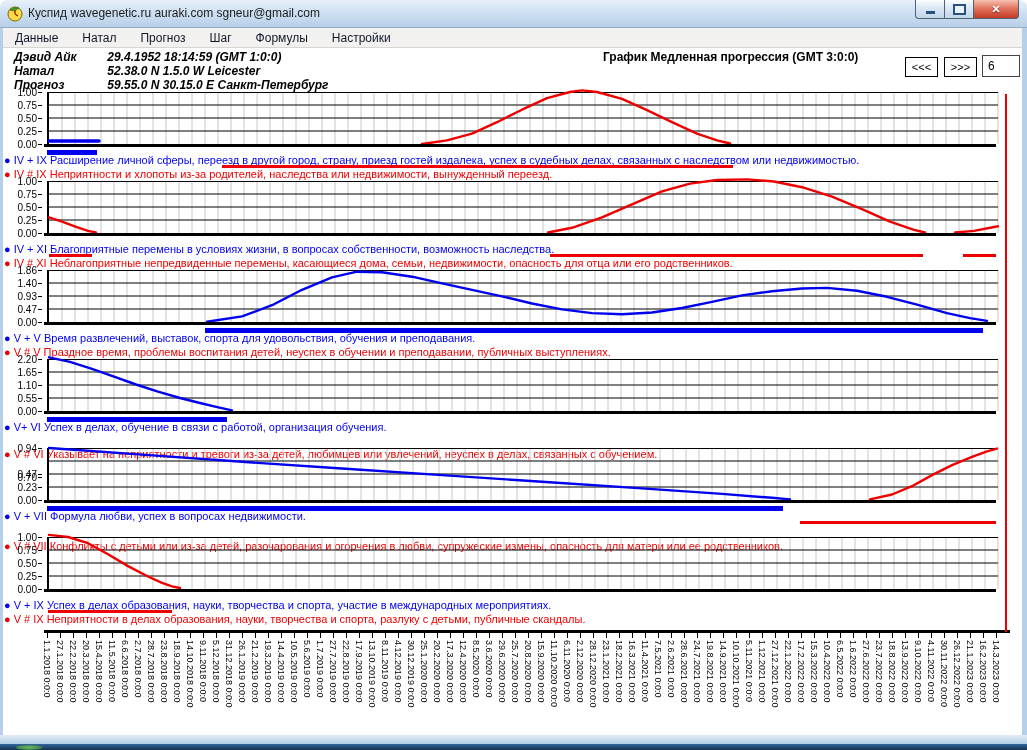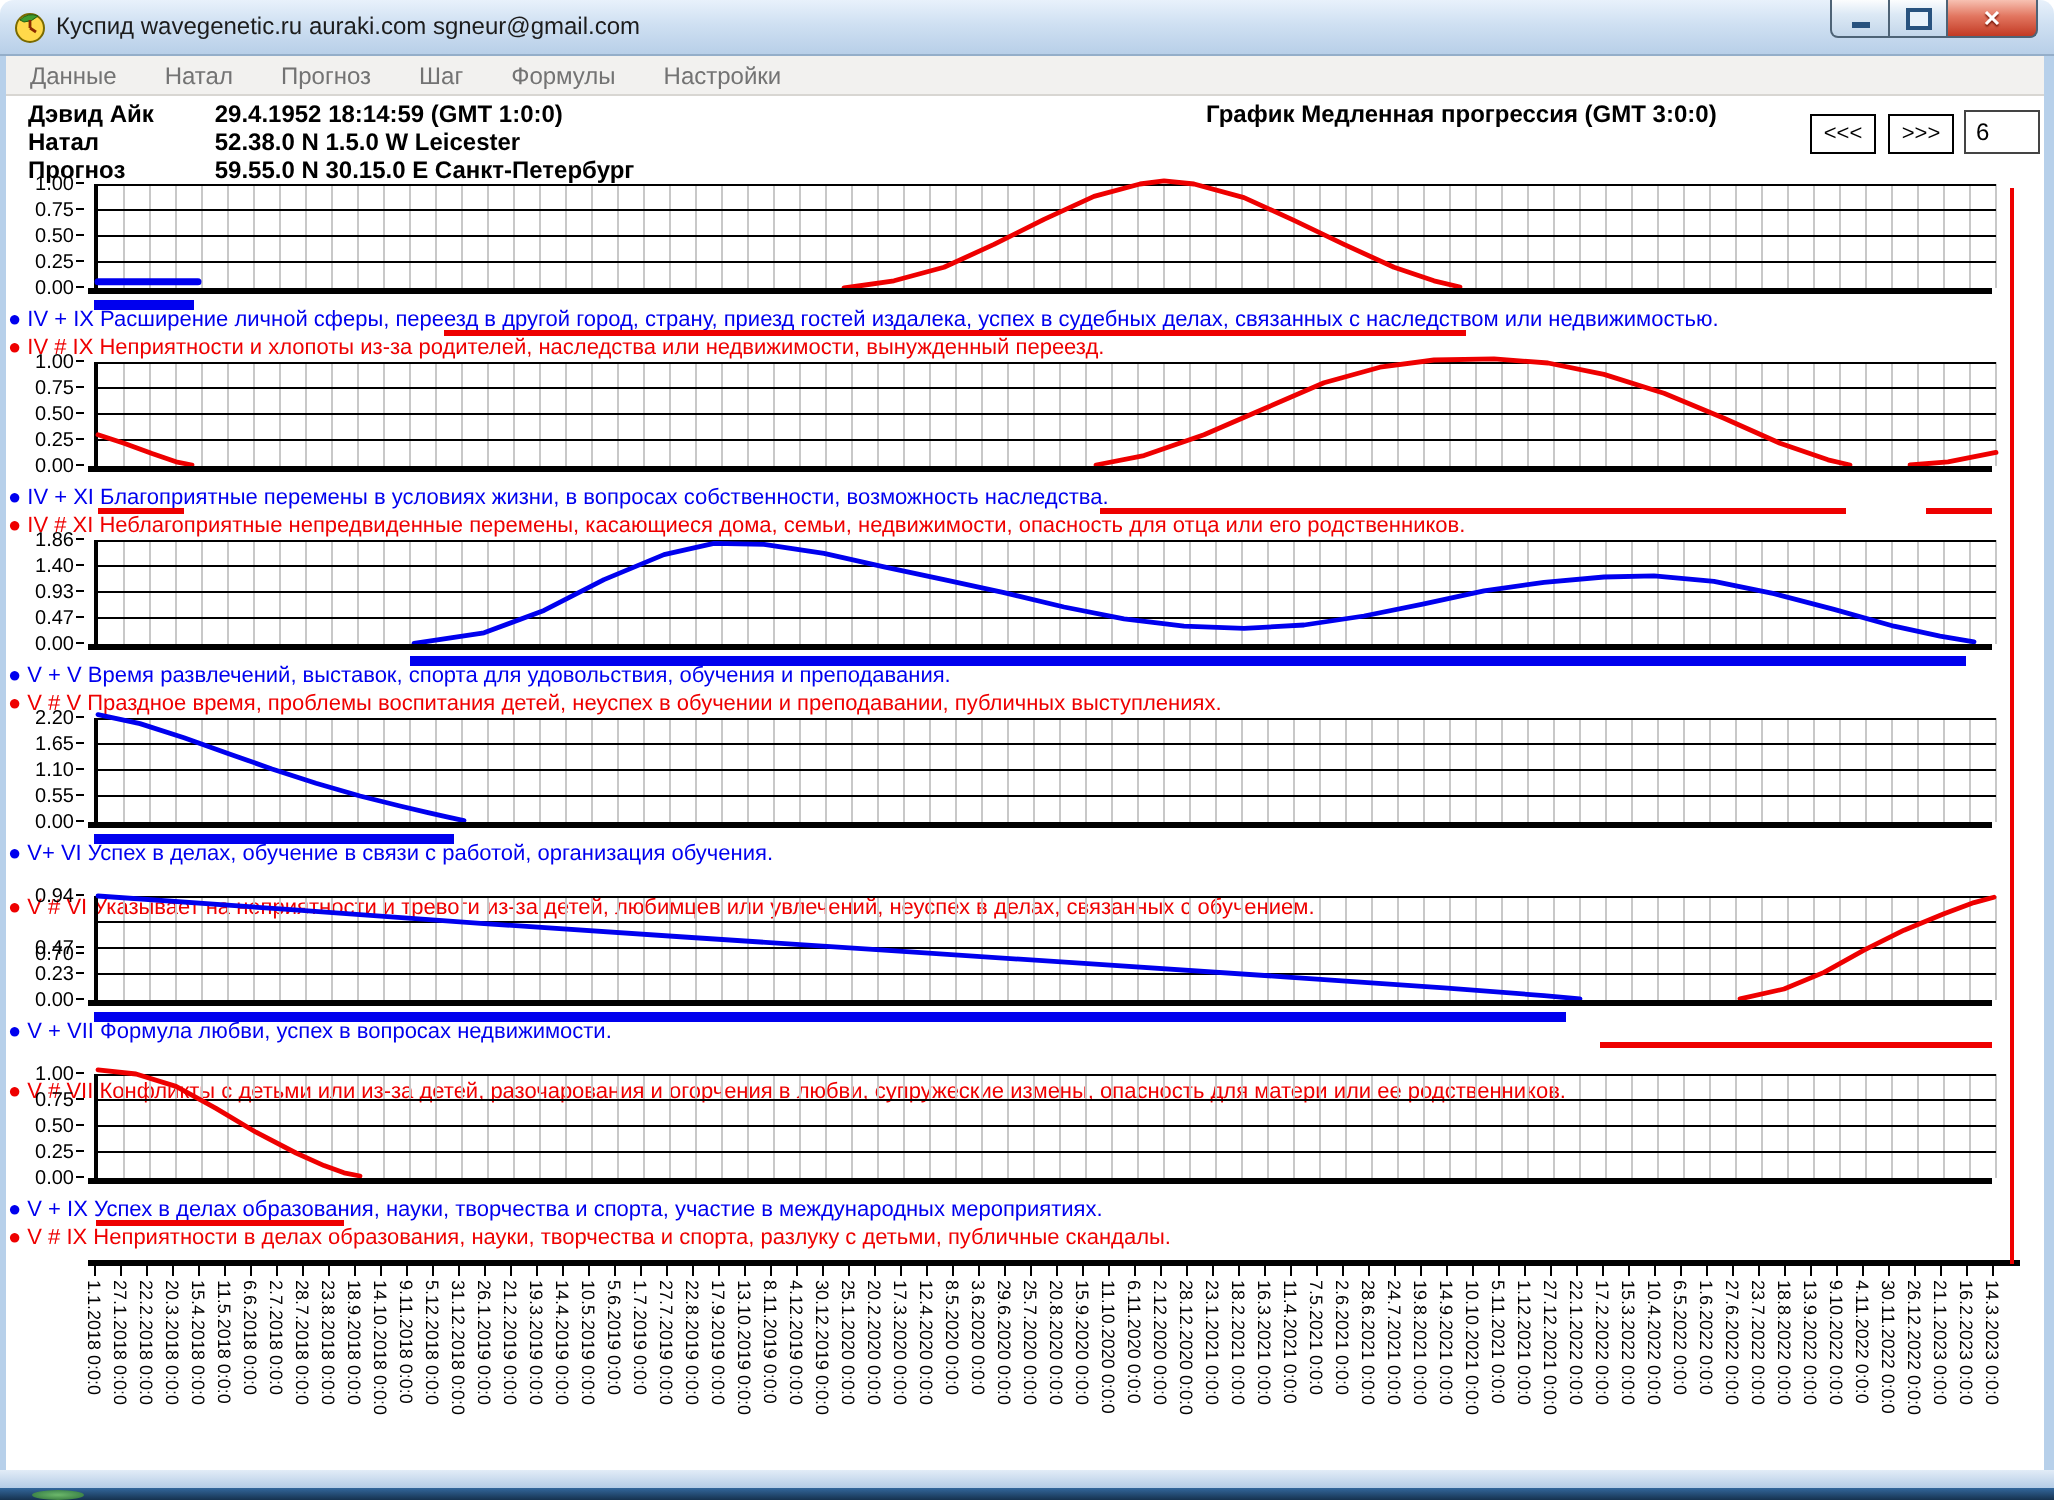--- a/index.html
+++ b/index.html
@@ -26,24 +26,24 @@
   .aero-strip{position:absolute;left:0;top:735px;width:1027px;height:9px;
     background:linear-gradient(#e2ecf7,#b4cce6);}
   .taskbar{position:absolute;left:0;top:744px;width:1027px;height:6px;
     background:linear-gradient(#33679c,#16324f);}
   .start-hint{position:absolute;left:16px;top:745px;width:26px;height:5px;border-radius:50%;
     background:radial-gradient(#7fd46a,#2d7a2d);opacity:.8;}
 
   
   .menubar{position:absolute;left:3px;top:28px;width:1019px;height:19px;background:#f2f1ef;
     border-bottom:1px solid #d8d6d2;display:flex;align-items:center;}
-  .menu-item{font-size:12px;color:#737373;padding:0 12px;white-space:nowrap;cursor:default;}
+  .menu-item{font-size:12px;color:#0f172a;padding:0 12px;white-space:nowrap;cursor:default;}
 
   
-  .hdr-row{position:absolute;left:14px;font-size:12px;font-weight:bold;color:#000;white-space:nowrap;}
+  .hdr-row{position:absolute;left:14px;font-size:12px;font-weight:bold;color:#000;white-space:nowrap;font-style:italic;}
   .hdr-label{display:inline-block;width:90px;}
   .chart-title{position:absolute;left:603px;top:50px;font-size:12px;font-weight:bold;color:#000;}
   .navbtn{position:absolute;top:57px;width:33px;height:20px;background:#fff;border:1px solid #000;
     font-size:11px;text-align:center;line-height:19px;box-sizing:border-box;}
   #btn-prev{left:905px;} #btn-next{left:944px;}
   .step-input{position:absolute;left:982px;top:55px;width:38px;height:22px;border:1px solid #444;
     font-size:12px;padding:0 0 0 5px;box-sizing:border-box;font-family:"Liberation Sans",sans-serif;}
 
   
   #chart-root{position:absolute;left:0;top:92px;width:1027px;height:534px;}

